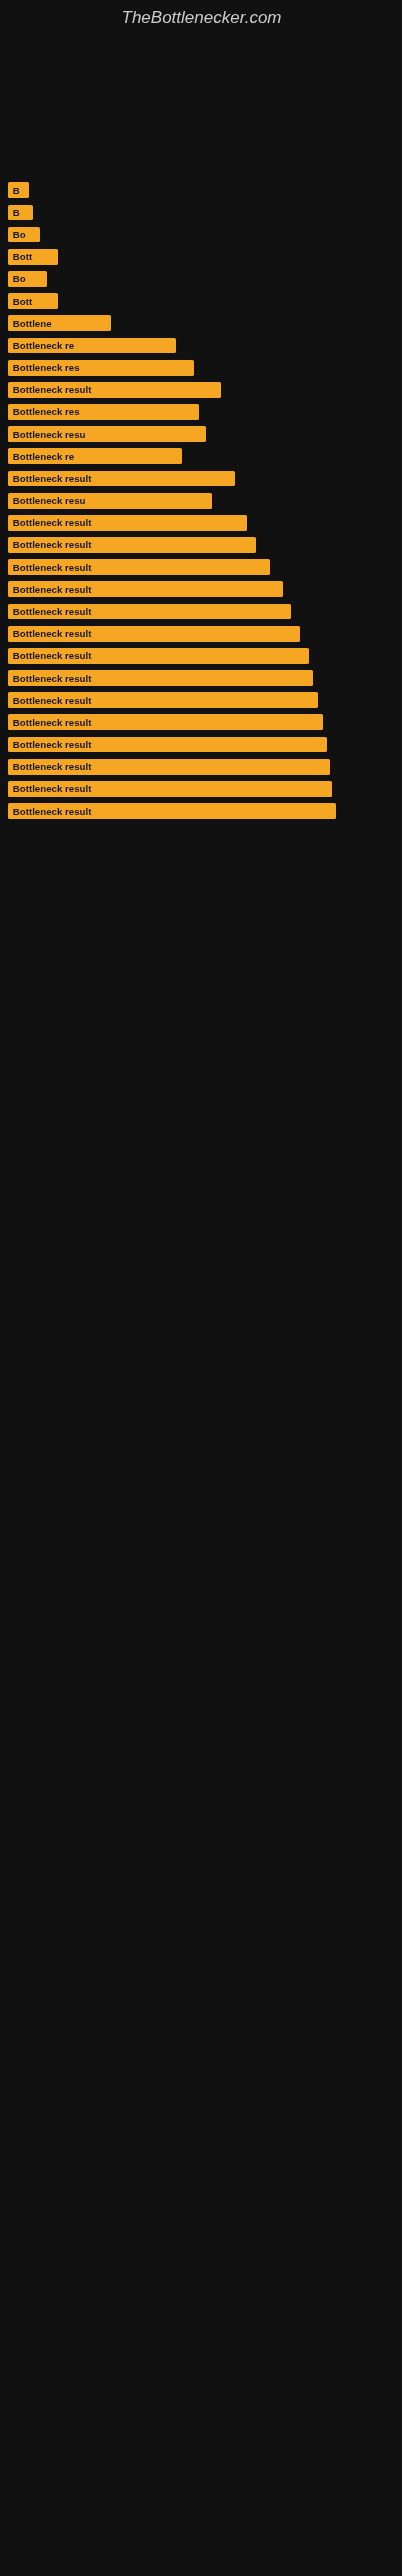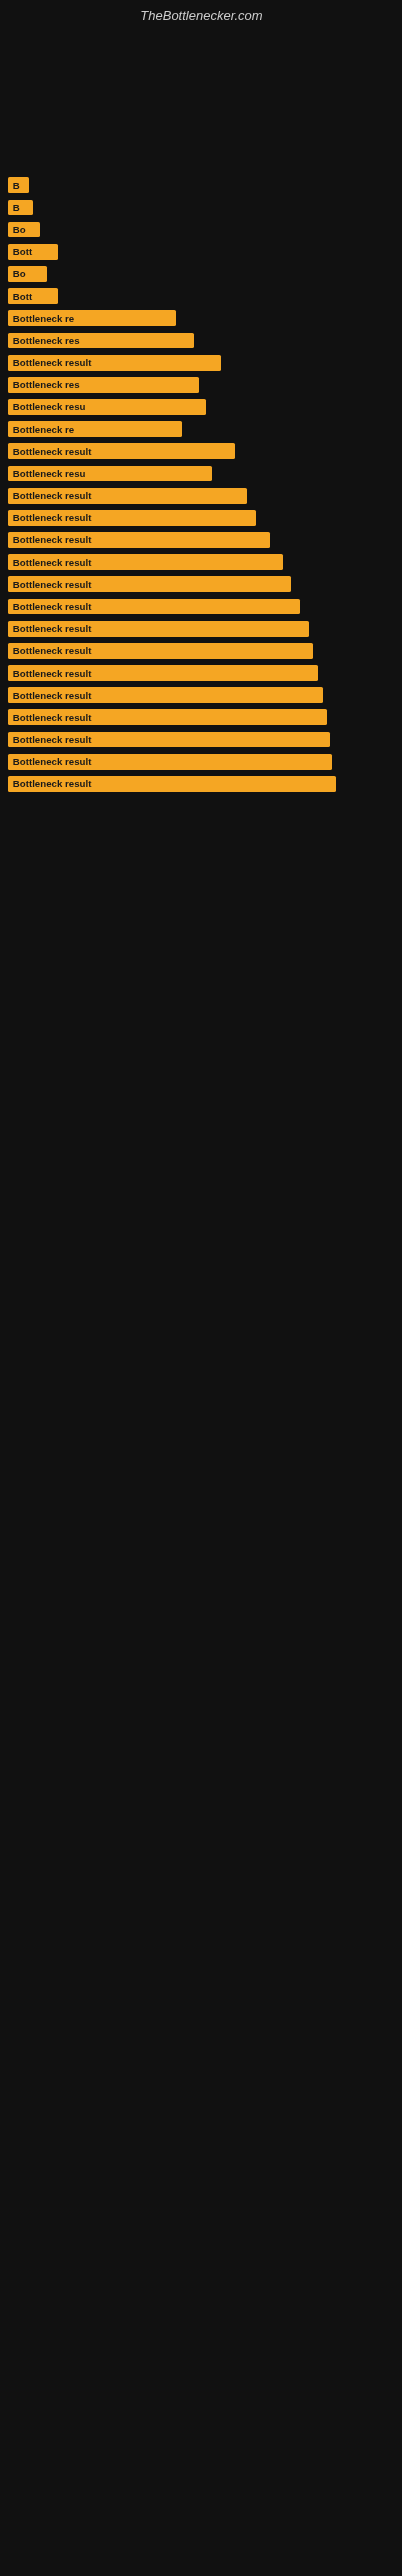--- a/index.html
+++ b/index.html
@@ -9,21 +9,21 @@
     }
     body {
       background-color: #111111;
       width: 403px;
       min-height: 2576px;
       font-family: Arial, sans-serif;
       position: relative;
     }
     .site-title {
       color: #cccccc;
-      font-size: 13px;
+      font-size: 17px;
       text-align: center;
       padding: 8px 0 4px 0;
       font-style: italic;
     }
     .bars-container {
       display: flex;
       flex-direction: column;
       padding: 16px 8px 8px 8px;
       gap: 0px;
     }
@@ -81,20 +81,23 @@
     <div class="bar-row">
       <div class="bar-label" style="width: 50px;">Bott</div>
     </div>
     <div class="bar-row">
       <div class="bar-label" style="width: 39px;">Bo</div>
     </div>
     <div class="bar-row">
       <div class="bar-label" style="width: 50px;">Bott</div>
     </div>
     <div class="bar-row">
+      <div class="bar-label" style="width: 103px;">Bottlene</div>
+    </div>
+    <div class="bar-row">
       <div class="bar-label" style="width: 168px;">Bottleneck re</div>
     </div>
     <div class="bar-row">
       <div class="bar-label" style="width: 186px;">Bottleneck res</div>
     </div>
     <div class="bar-row">
       <div class="bar-label" style="width: 213px;">Bottleneck result</div>
     </div>
     <div class="bar-row">
       <div class="bar-label" style="width: 191px;">Bottleneck res</div>

